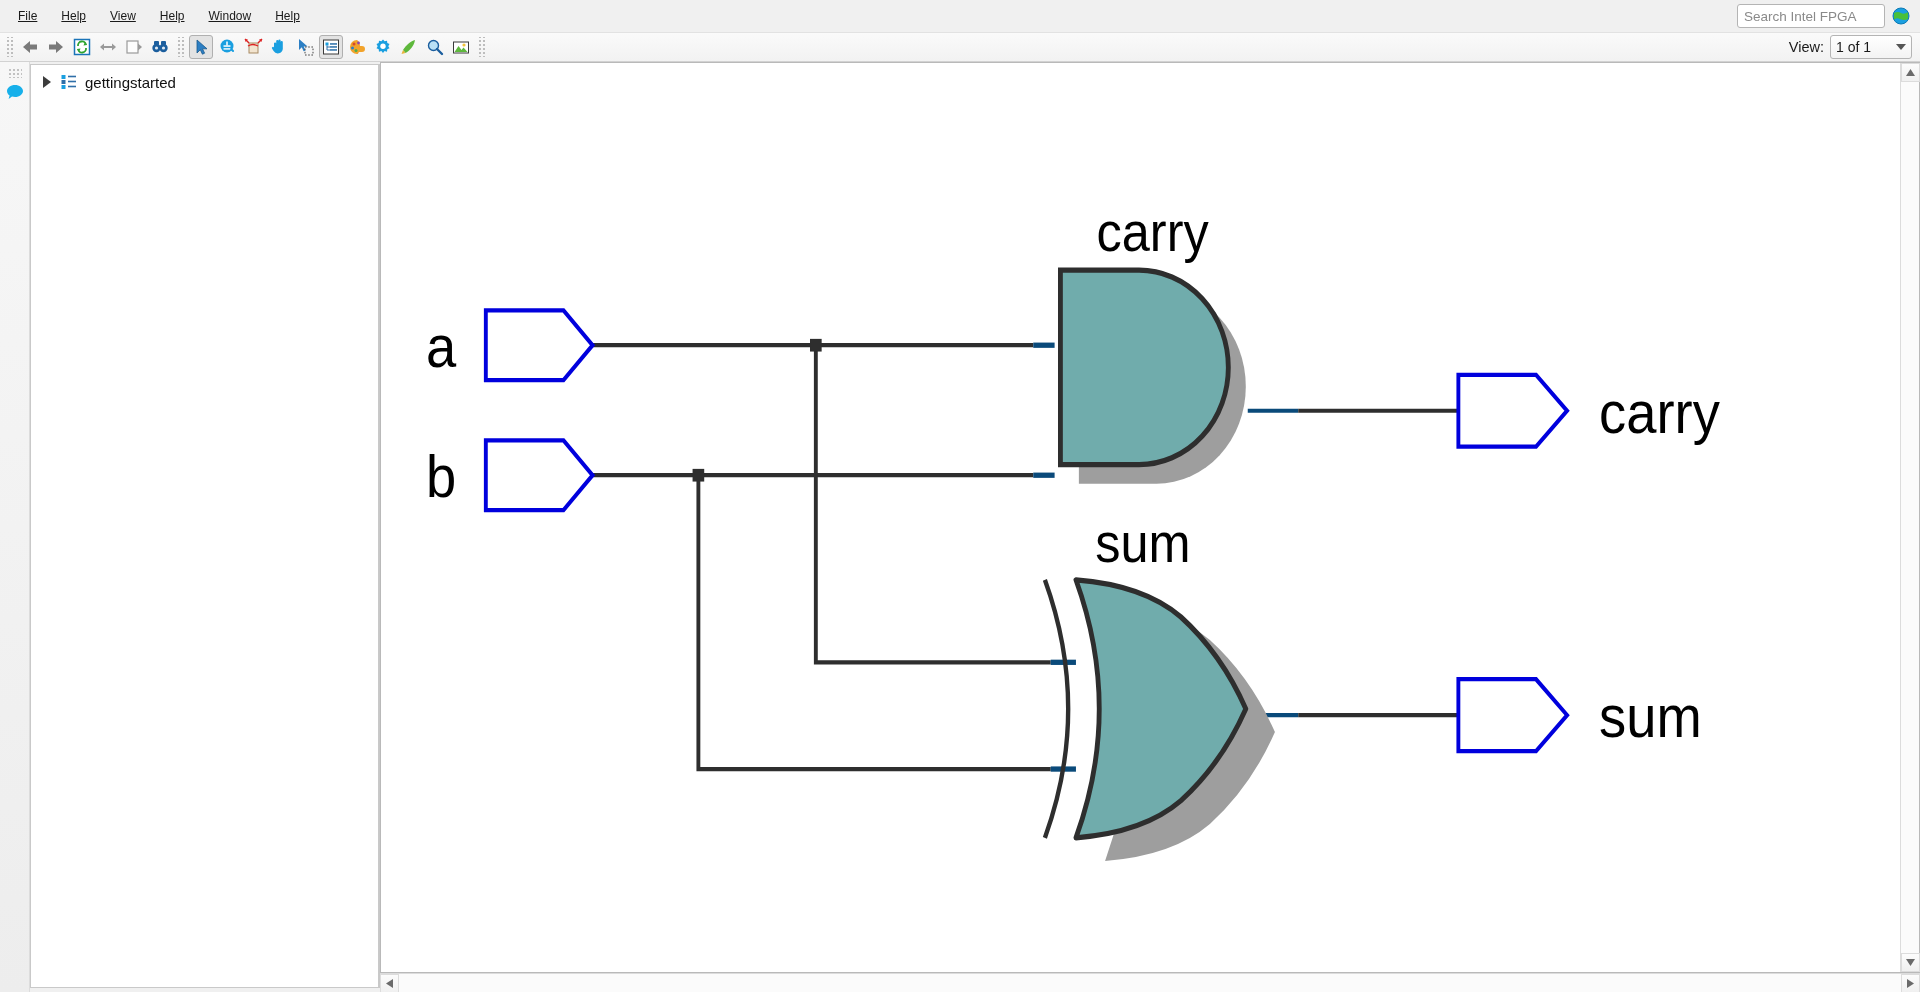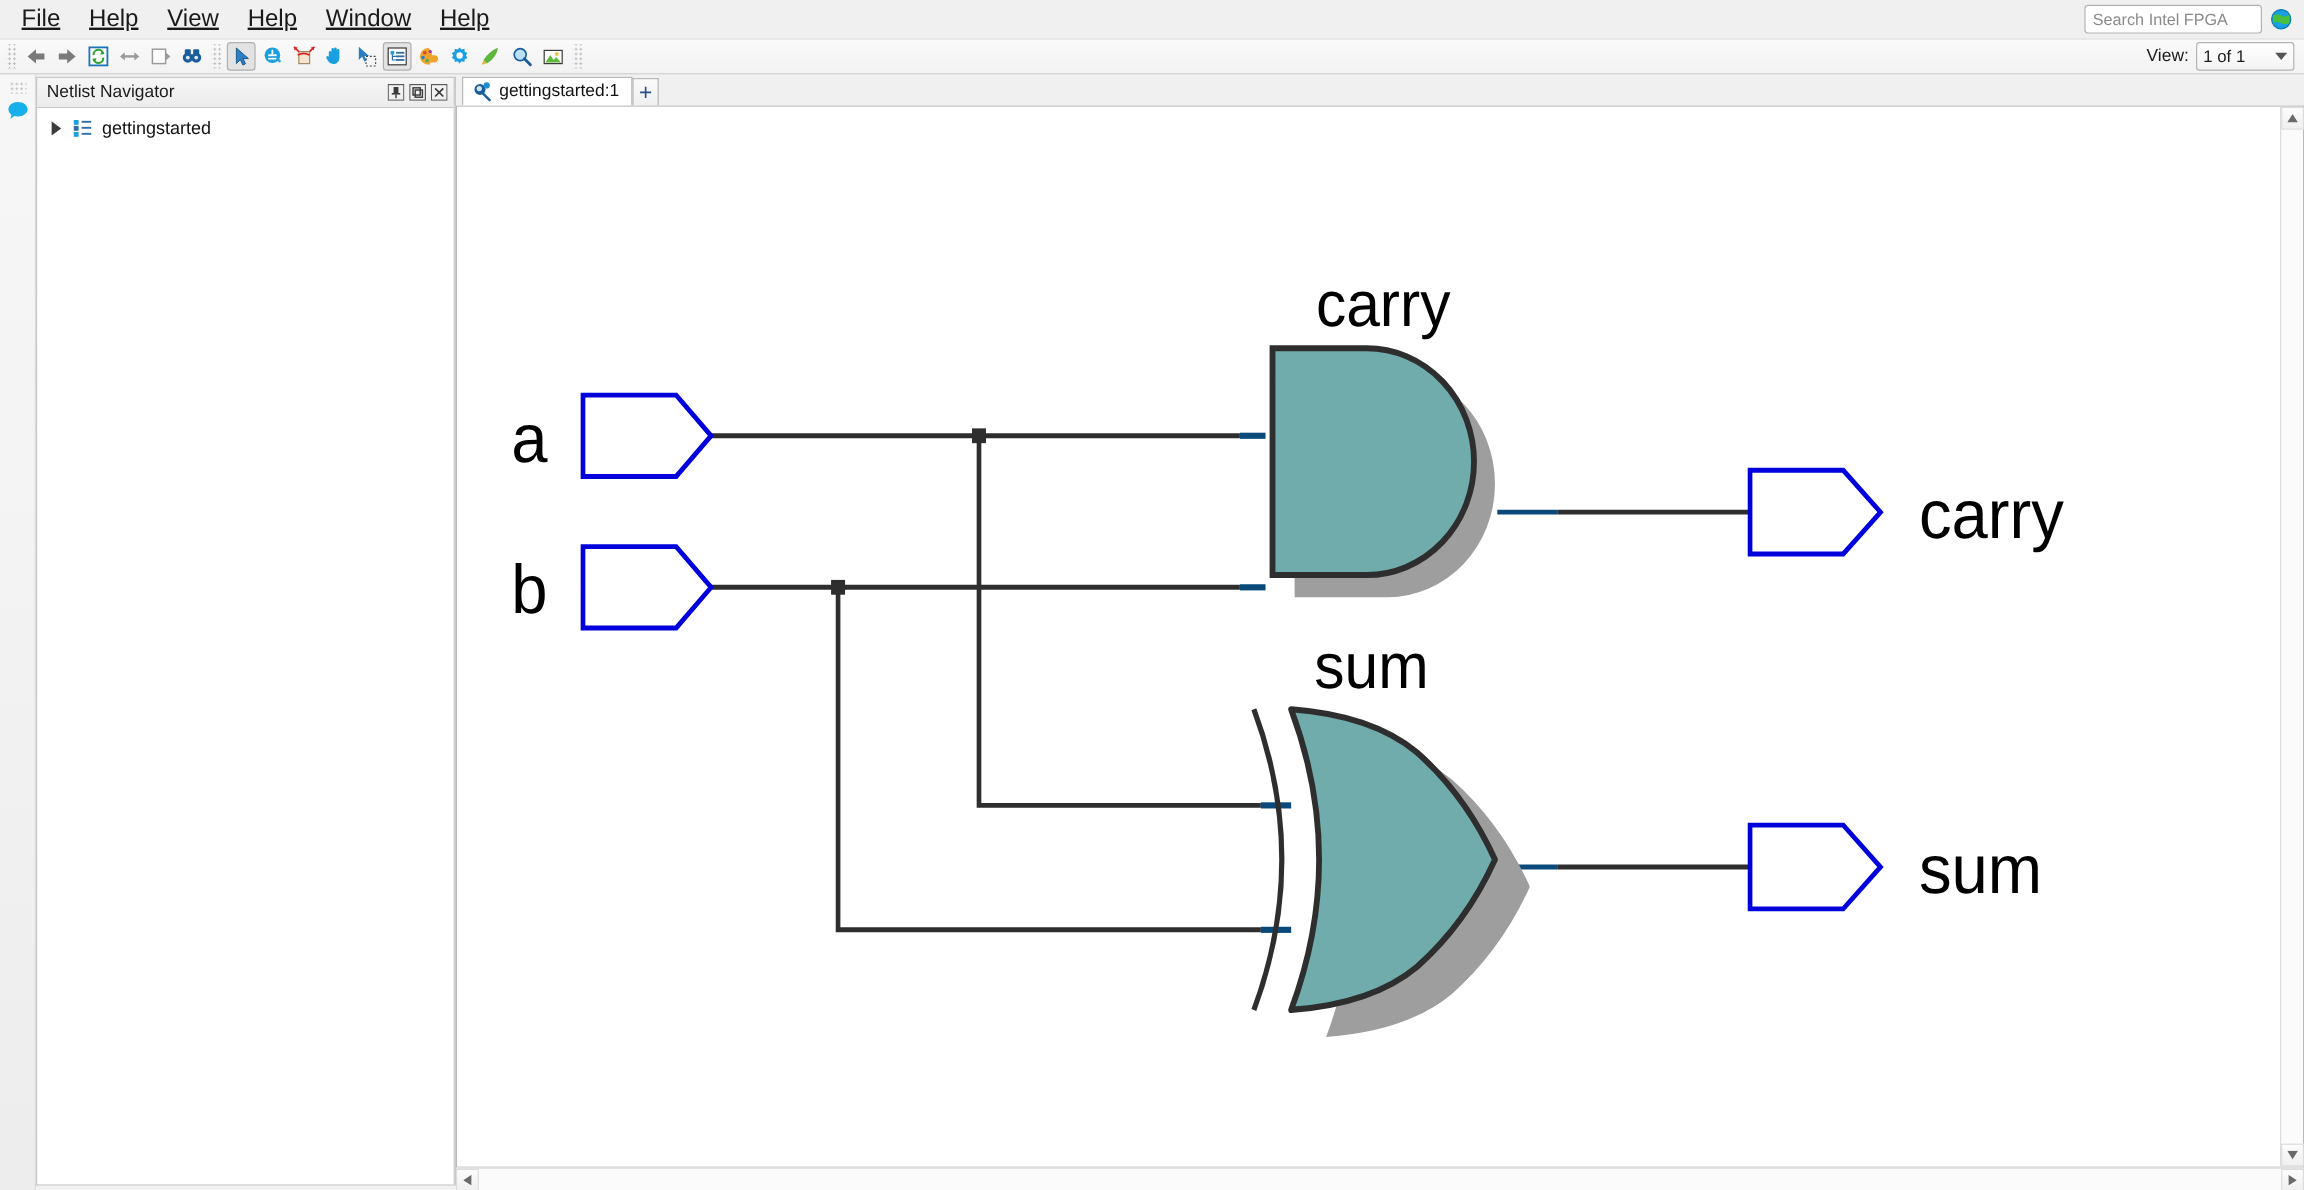--- a/index.html
+++ b/index.html
@@ -18,21 +18,21 @@
 
   
   .menubar {
     height: 32px; flex: 0 0 32px;
     display: flex; align-items: center;
     background: #f0f0f0;
     padding-left: 6px;
     position: relative;
   }
   .menu-item {
-    font-size: 20px; color: #1a1a1a;
+    font-size: 12px; color: #1a1a1a;
     padding: 3px 12px;
     cursor: default;
     white-space: nowrap;
   }
   .menu-item .mn { text-decoration: underline; }
 
   .search-wrap {
     position: absolute; right: 10px; top: 4px;
     display: flex; align-items: center; gap: 7px;
   }
@@ -407,75 +407,37 @@
   <div class="body">
 
     <div class="left-strip">
       <div class="strip-grip"></div>
       <svg width="22" height="22" viewBox="0 0 22 22">
         <path d="M11 3 C15.4 3 19 5.7 19 9 C19 12.3 15.4 15 11 15 C9.9 15 8.9 14.85 8 14.6 L4.6 17 L5.6 13.6 C4 12.45 3 10.85 3 9 C3 5.7 6.6 3 11 3 Z" fill="#17b0ea"></path>
       </svg>
     </div>
 
     <div class="dock">
-      <div class="dock-title">
-        <span class="t">Netlist Navigator</span>
-        <span class="dock-btn">
-          <svg width="14" height="14" viewBox="0 0 14 14">
-            <rect x="0.5" y="0.5" width="13" height="13" fill="none" stroke="#5a5a5a" stroke-width="1"></rect>
-            <rect x="5" y="2.5" width="4" height="5" fill="#3a3a3a"></rect>
-            <rect x="3.5" y="7.5" width="7" height="1.3" fill="#3a3a3a"></rect>
-            <rect x="6.4" y="8.8" width="1.2" height="3" fill="#3a3a3a"></rect>
-          </svg>
-        </span>
-        <span class="dock-btn">
-          <svg width="14" height="14" viewBox="0 0 14 14">
-            <rect x="0.5" y="0.5" width="13" height="13" fill="none" stroke="#5a5a5a" stroke-width="1"></rect>
-            <rect x="3.2" y="3.2" width="6" height="6" fill="none" stroke="#3a3a3a" stroke-width="1.2"></rect>
-            <rect x="5" y="5" width="6" height="6" fill="none" stroke="#3a3a3a" stroke-width="1.2"></rect>
-          </svg>
-        </span>
-        <span class="dock-btn">
-          <svg width="14" height="14" viewBox="0 0 14 14">
-            <rect x="0.5" y="0.5" width="13" height="13" fill="none" stroke="#5a5a5a" stroke-width="1"></rect>
-            <path d="M3.6 3.6 L10.4 10.4 M10.4 3.6 L3.6 10.4" stroke="#3a3a3a" stroke-width="1.4"></path>
-          </svg>
-        </span>
-      </div>
       <div class="dock-body">
         <div class="tree-row">
           <span class="tw-arrow"></span>
           <svg width="20" height="18" viewBox="0 0 20 18">
             <rect x="2.5" y="2" width="4" height="4" fill="#1a9fe0"></rect>
             <rect x="9" y="2.7" width="8" height="1.6" fill="#2f6fa8"></rect>
             <rect x="2.5" y="7" width="4" height="4" fill="#2f6fa8"></rect>
             <rect x="9" y="7.7" width="8" height="1.6" fill="#2f6fa8"></rect>
             <rect x="2.5" y="12" width="4" height="4" fill="#1a9fe0"></rect>
             <rect x="9" y="12.7" width="8" height="1.6" fill="#2f6fa8"></rect>
           </svg>
           <span class="tree-label">gettingstarted</span>
         </div>
       </div>
     </div>
 
     <div class="editor">
-      <div class="tabstrip">
-        <div class="tab">
-          <svg width="17" height="17" viewBox="0 0 17 17">
-            <circle cx="7" cy="6.5" r="4.6" fill="#1b5e9e"></circle>
-            <circle cx="12.6" cy="3.2" r="2.6" fill="#1b8fd0"></circle>
-            <path d="M9.6 10 L15 15.5" stroke="#1b5e9e" stroke-width="2" stroke-linecap="round"></path>
-            <circle cx="6.4" cy="5.8" r="2.2" fill="#cfe6f7"></circle>
-          </svg>
-          <span>gettingstarted:1</span>
-        </div>
-        <div class="tab-add">
-          <span>+</span>
-        </div>
-      </div>
 
       <div class="canvas-wrap">
         <div class="canvas">
           <svg viewBox="0 0 1565 860" preserveAspectRatio="none">
 
             <g>
               <path d="M135 267 L672 267" stroke="#2e2e2e" stroke-width="4" fill="none"></path>
               <path d="M672 267 L694 267" stroke="#0a4a7a" stroke-width="5" fill="none"></path>
             </g>
 

